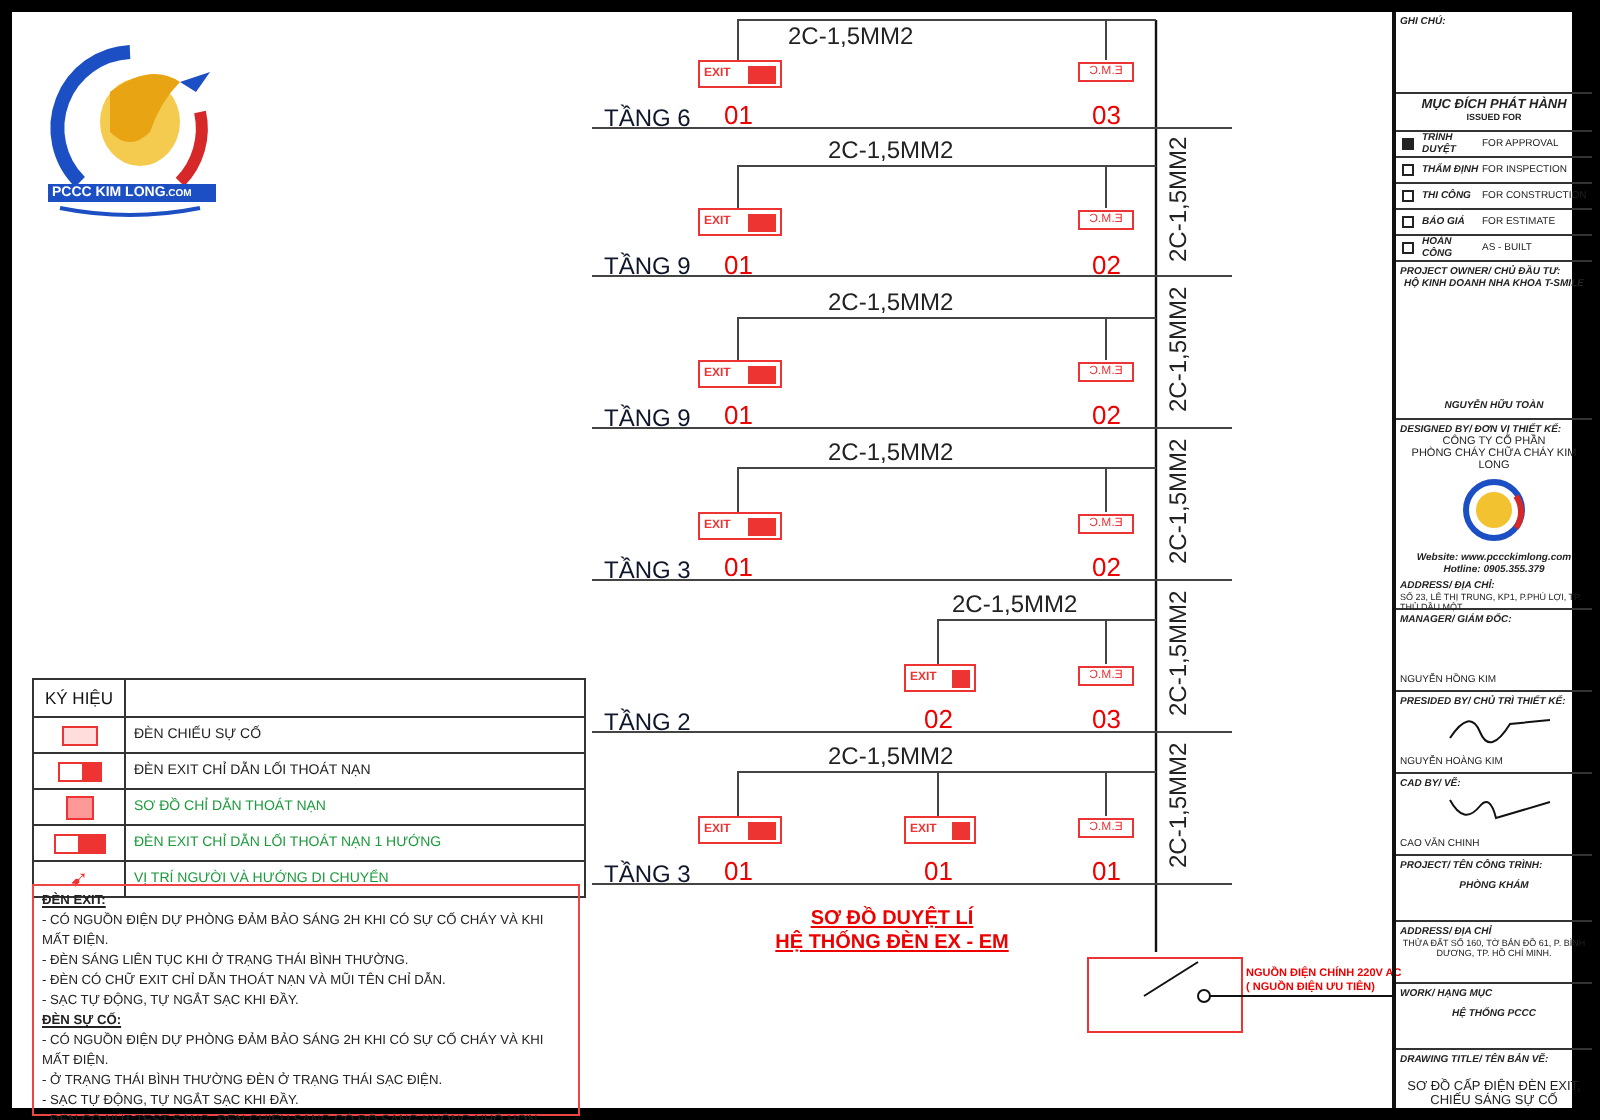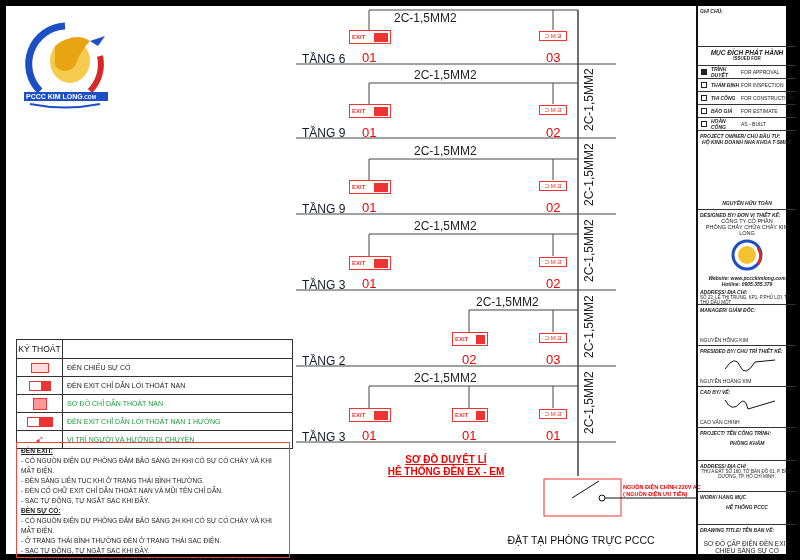--- a/index.html
+++ b/index.html
@@ -157,27 +157,26 @@
       <span class="t">EXIT</span>
       <span class="r" style="width:9px;"></span>
     </div>
   <div class="abs num" style="left:456px;top:422px;">01</div>
   <div class="abs emc" style="left:533px;top:403px;">E.M.C</div>
   <div class="abs num" style="left:540px;top:422px;">01</div>
 
   <div class="abs title-red" style="left:380px;top:448px;width:120px;">SƠ ĐỒ DUYỆT LÍ</div>
   <div class="abs title-red" style="left:360px;top:460px;width:160px;">HỆ THỐNG ĐÈN EX - EM</div>
 
-  <div class="abs" style="left:480px;top:528px;width:190px;text-align:center;font-size:10.5px;color:#111;">ĐẶT TẠI PHÒNG TRỰC PCCC</div>
   <div class="abs" style="left:617px;top:478px;font-size:5.5px;color:#e00;font-weight:bold;white-space:nowrap;">NGUỒN ĐIỆN CHÍNH 220V AC</div>
   <div class="abs" style="left:617px;top:485px;font-size:5.5px;color:#e00;font-weight:bold;white-space:nowrap;">( NGUỒN ĐIỆN ƯU TIÊN)</div>
 
   <div class="legend">
     <div class="row">
-      <div class="c1 hdr">KÝ THOÁT</div>
+      <div class="c1 hdr">KÝ HIỆU</div>
     </div>
     <div class="row">
       <div class="c1">
           <span style="display:inline-block;width:16px;height:8px;border:1px solid #e33;background:#fdd;"></span>
         </div>
       <div class="c2" style="color:#222;">ĐÈN CHIẾU SỰ CỐ</div>
     </div>
     <div class="row">
       <div class="c1">
           <span style="display:inline-block;width:20px;height:8px;border:1px solid #e33;background:linear-gradient(90deg,#fff 55%,#e33 55%);"></span>

